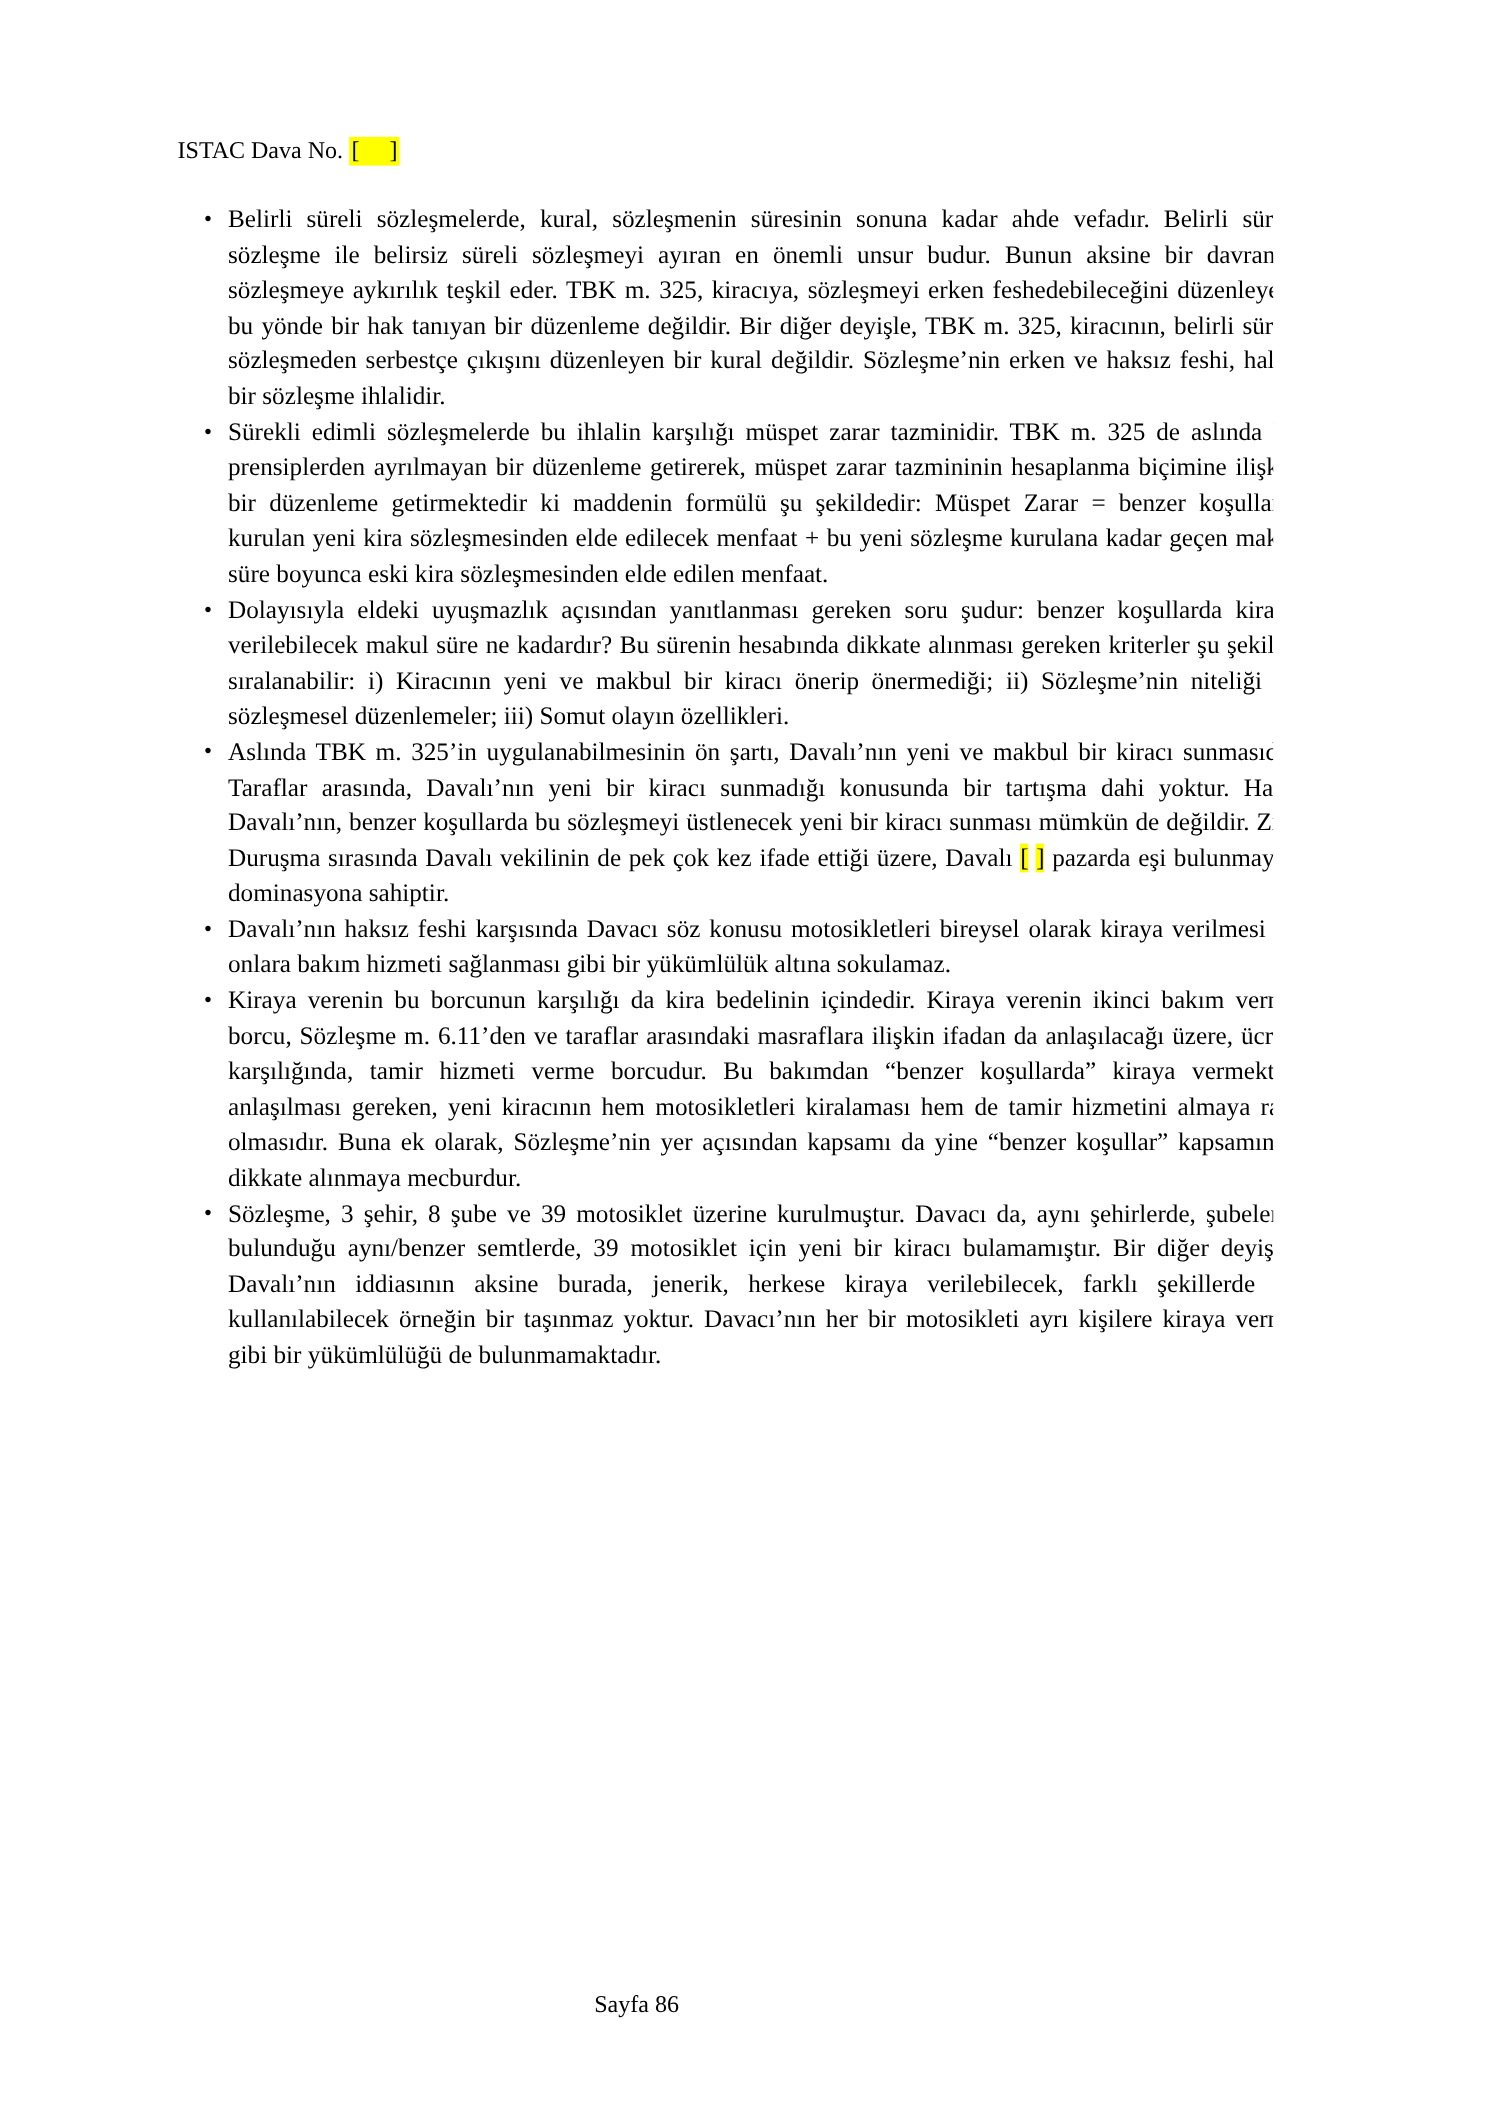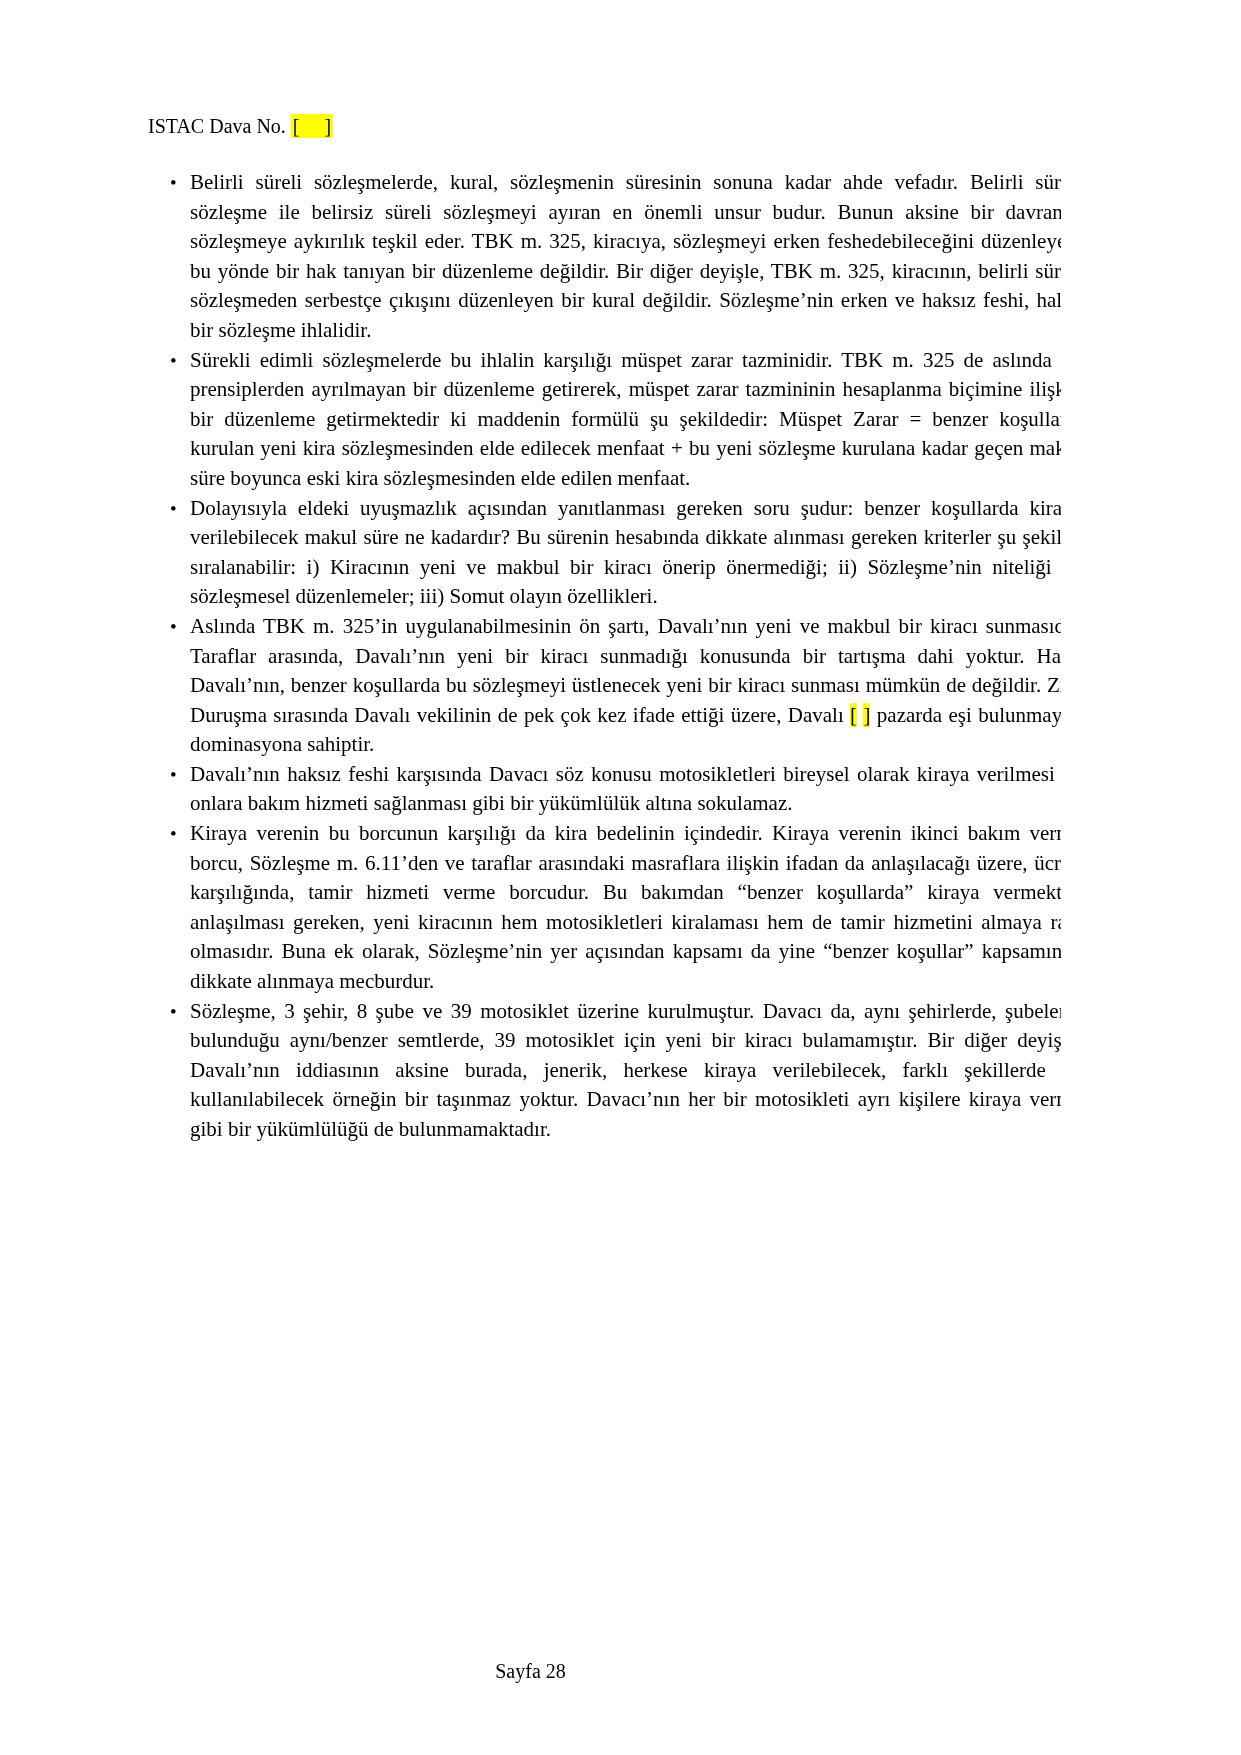--- a/index.html
+++ b/index.html
@@ -77,16 +77,16 @@
       <li><span>Belirli süreli sözleşmelerde, kural, sözleşmenin süresinin sonuna kadar ahde vefadır. Belirli süreli sözleşme ile belirsiz süreli sözleşmeyi ayıran en önemli unsur budur. Bunun aksine bir davranış, sözleşmeye aykırılık teşkil eder. TBK m. 325, kiracıya, sözleşmeyi erken feshedebileceğini düzenleyen, bu yönde bir hak tanıyan bir düzenleme değildir. Bir diğer deyişle, TBK m. 325, kiracının, belirli süreli sözleşmeden serbestçe çıkışını düzenleyen bir kural değildir. Sözleşme’nin erken ve haksız feshi, halen bir sözleşme ihlalidir.</span></li>
       <li><span>Sürekli edimli sözleşmelerde bu ihlalin karşılığı müspet zarar tazminidir. TBK m. 325 de aslında bu prensiplerden ayrılmayan bir düzenleme getirerek, müspet zarar tazmininin hesaplanma biçimine ilişkin bir düzenleme getirmektedir ki maddenin formülü şu şekildedir: Müspet Zarar = benzer koşullarla kurulan yeni kira sözleşmesinden elde edilecek menfaat + bu yeni sözleşme kurulana kadar geçen makul süre boyunca eski kira sözleşmesinden elde edilen menfaat.</span></li>
       <li><span>Dolayısıyla eldeki uyuşmazlık açısından yanıtlanması gereken soru şudur: benzer koşullarda kiraya verilebilecek makul süre ne kadardır? Bu sürenin hesabında dikkate alınması gereken kriterler şu şekilde sıralanabilir: i) Kiracının yeni ve makbul bir kiracı önerip önermediği; ii) Sözleşme’nin niteliği ve sözleşmesel düzenlemeler; iii) Somut olayın özellikleri.</span></li>
       <li><span>Aslında TBK m. 325’in uygulanabilmesinin ön şartı, Davalı’nın yeni ve makbul bir kiracı sunmasıdır. Taraflar arasında, Davalı’nın yeni bir kiracı sunmadığı konusunda bir tartışma dahi yoktur. Hatta Davalı’nın, benzer koşullarda bu sözleşmeyi üstlenecek yeni bir kiracı sunması mümkün de değildir. Zira Duruşma sırasında Davalı vekilinin de pek çok kez ifade ettiği üzere, Davalı </span><span class="hl" style="background: rgb(255, 255, 0);">[</span><span> </span><span class="hl" style="background: rgb(255, 255, 0);">]</span><span> pazarda eşi bulunmayan dominasyona sahiptir.</span></li>
       <li><span>Davalı’nın haksız feshi karşısında Davacı söz konusu motosikletleri bireysel olarak kiraya verilmesi ve onlara bakım hizmeti sağlanması gibi bir yükümlülük altına sokulamaz.</span></li>
       <li><span>Kiraya verenin bu borcunun karşılığı da kira bedelinin içindedir. Kiraya verenin ikinci bakım verme borcu, Sözleşme m. 6.11’den ve taraflar arasındaki masraflara ilişkin ifadan da anlaşılacağı üzere, ücreti karşılığında, tamir hizmeti verme borcudur. Bu bakımdan “benzer koşullarda” kiraya vermekten anlaşılması gereken, yeni kiracının hem motosikletleri kiralaması hem de tamir hizmetini almaya razı olmasıdır. Buna ek olarak, Sözleşme’nin yer açısından kapsamı da yine “benzer koşullar” kapsamında dikkate alınmaya mecburdur.</span></li>
       <li><span>Sözleşme, 3 şehir, 8 şube ve 39 motosiklet üzerine kurulmuştur. Davacı da, aynı şehirlerde, şubelerin bulunduğu aynı/benzer semtlerde, 39 motosiklet için yeni bir kiracı bulamamıştır. Bir diğer deyişle, Davalı’nın iddiasının aksine burada, jenerik, herkese kiraya verilebilecek, farklı şekillerde de kullanılabilecek örneğin bir taşınmaz yoktur. Davacı’nın her bir motosikleti ayrı kişilere kiraya verme gibi bir yükümlülüğü de bulunmamaktadır.</span></li>
     </ul>
 
   <div class="doc-footer">
-    <span>Sayfa 28</span>
+    <span>Sayfa 86</span>
   </div>
 
 </div>
 
 </body></html>

